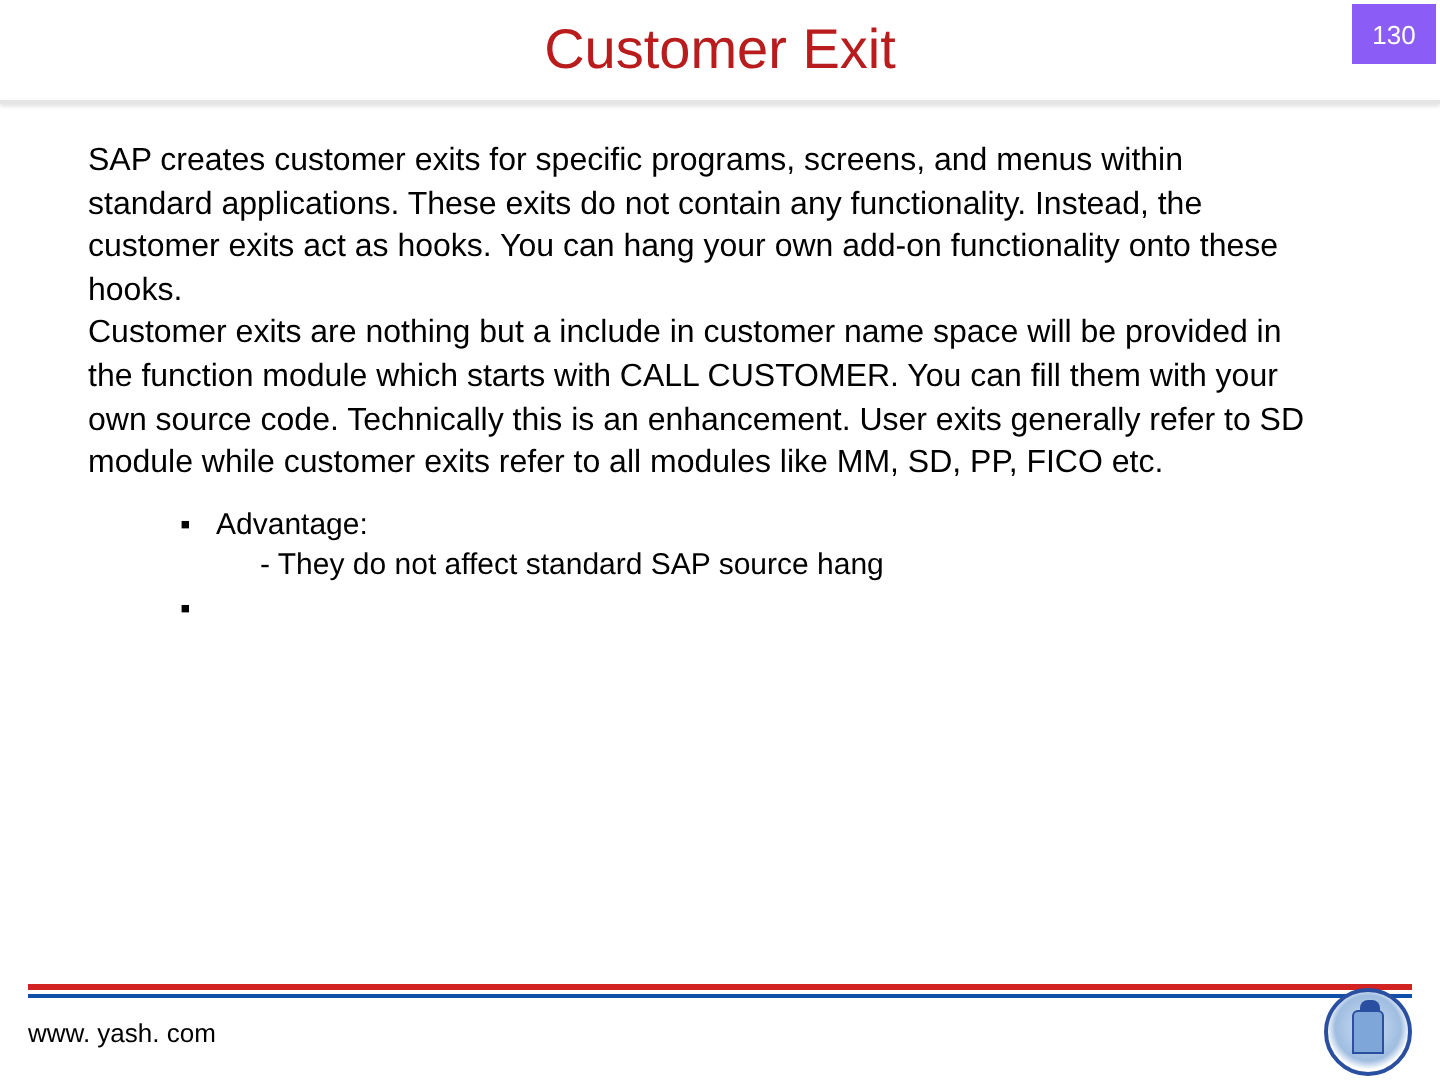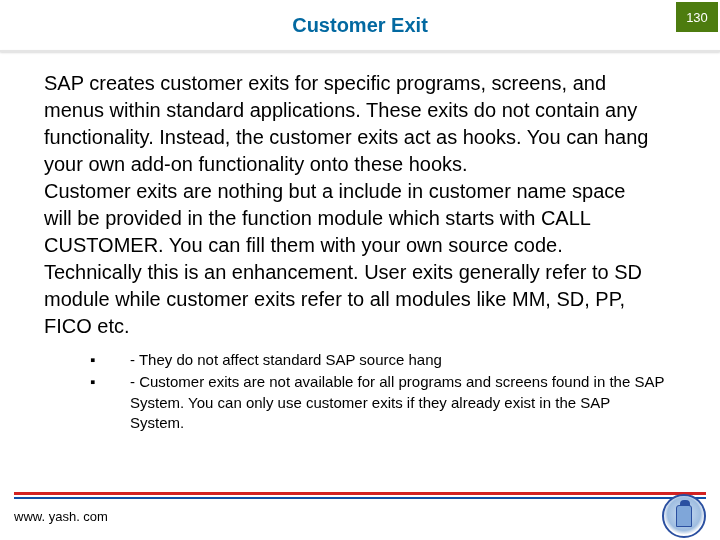--- a/index.html
+++ b/index.html
@@ -12,46 +12,46 @@
     overflow: hidden;
   }
   .title-bar {
     position: relative;
     height: 50px;
     display: flex;
     align-items: center;
     justify-content: center;
   }
   .title-bar h1 {
-    color: #0369a1;
-    font-size: 20px;
-    font-weight: bold;
+    color: #b91c1c;
+    font-size: 28px;
+    font-weight: normal;
   }
   .title-underline {
     width: 100%;
     height: 2px;
     background: #e5e5e5;
     box-shadow: 0 1px 2px rgba(0,0,0,0.15);
   }
   .page-badge {
     position: absolute;
     top: 2px;
     right: 2px;
     width: 42px;
     height: 30px;
-    background: #4d7c0f;
+    background: #8b5cf6;
     color: #fff;
     font-size: 13px;
     display: flex;
     align-items: center;
     justify-content: center;
   }
   .body-text {
     padding: 18px 68px 6px 44px;
-    font-size: 20px;
+    font-size: 16px;
     line-height: 1.35;
     color: #000;
   }
   .bullets {
     padding: 4px 54px 0 90px;
     font-size: 15px;
     line-height: 1.35;
     color: #000;
   }
   .bullet-row {
@@ -129,27 +129,27 @@
 <div class="title-underline"></div>
 <div class="page-badge">130</div>
 
 <div class="body-text" style="white-space: pre-line;">SAP creates customer exits for specific programs, screens, and menus within standard applications. These exits do not contain any functionality. Instead, the customer exits act as hooks. You can hang your own add-on functionality onto these hooks.
 Customer exits are nothing but a include in customer name space will be provided in the function module which starts with CALL CUSTOMER. You can fill them with your own source code. Technically this is an enhancement. User exits generally refer to SD module while customer exits refer to all modules like MM, SD, PP, FICO etc.</div>
 
 <div class="bullets">
   <div class="bullet-row">
     <div class="bullet-marker">▪</div>
     <div class="bullet-content">
+      <div>Advantage:</div>
       <div class="sub-line">- They do not affect standard SAP source hang</div>
     </div>
   </div>
   <div class="bullet-row">
     <div class="bullet-marker">▪</div>
     <div class="bullet-content">
-      <div class="sub-line">- Customer exits are not available for all programs and screens found in the SAP System. You can only use customer exits if they already exist in the SAP System.</div>
     </div>
   </div>
 </div>
 
 <div class="footer-area">
   <div class="footer-url">www. yash. com</div>
   <div class="footer-line-red"></div>
   <div class="footer-line-blue"></div>
   <div class="footer-logo">
     <div class="footer-logo-inner"></div>

